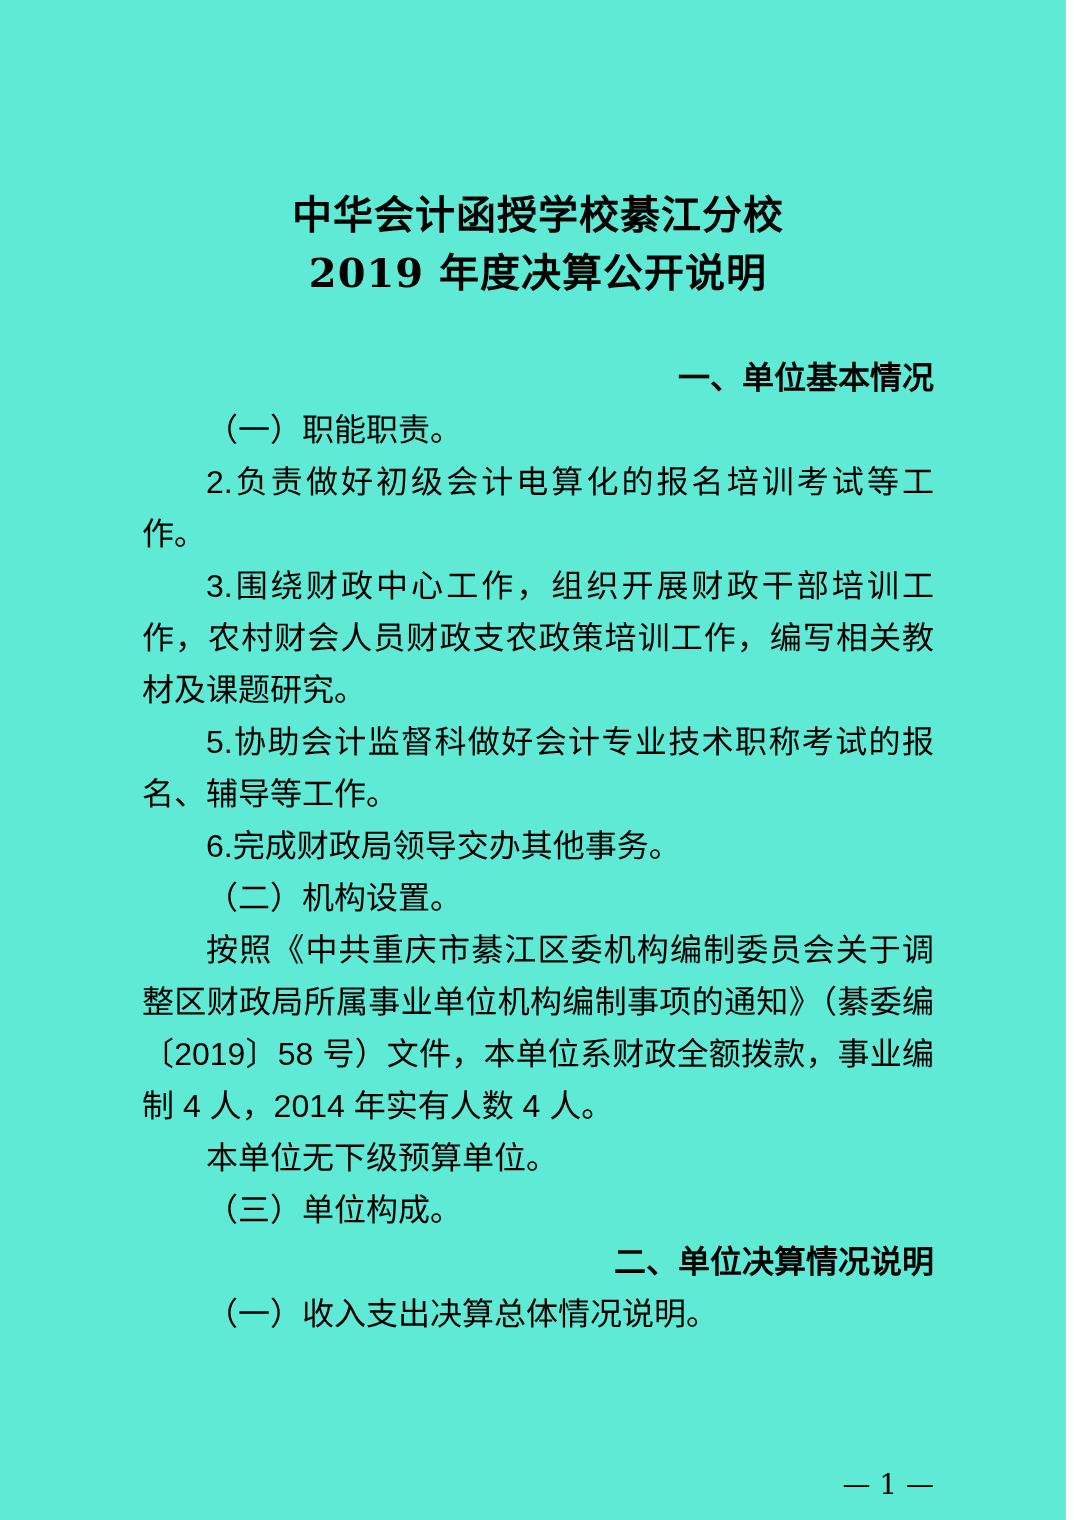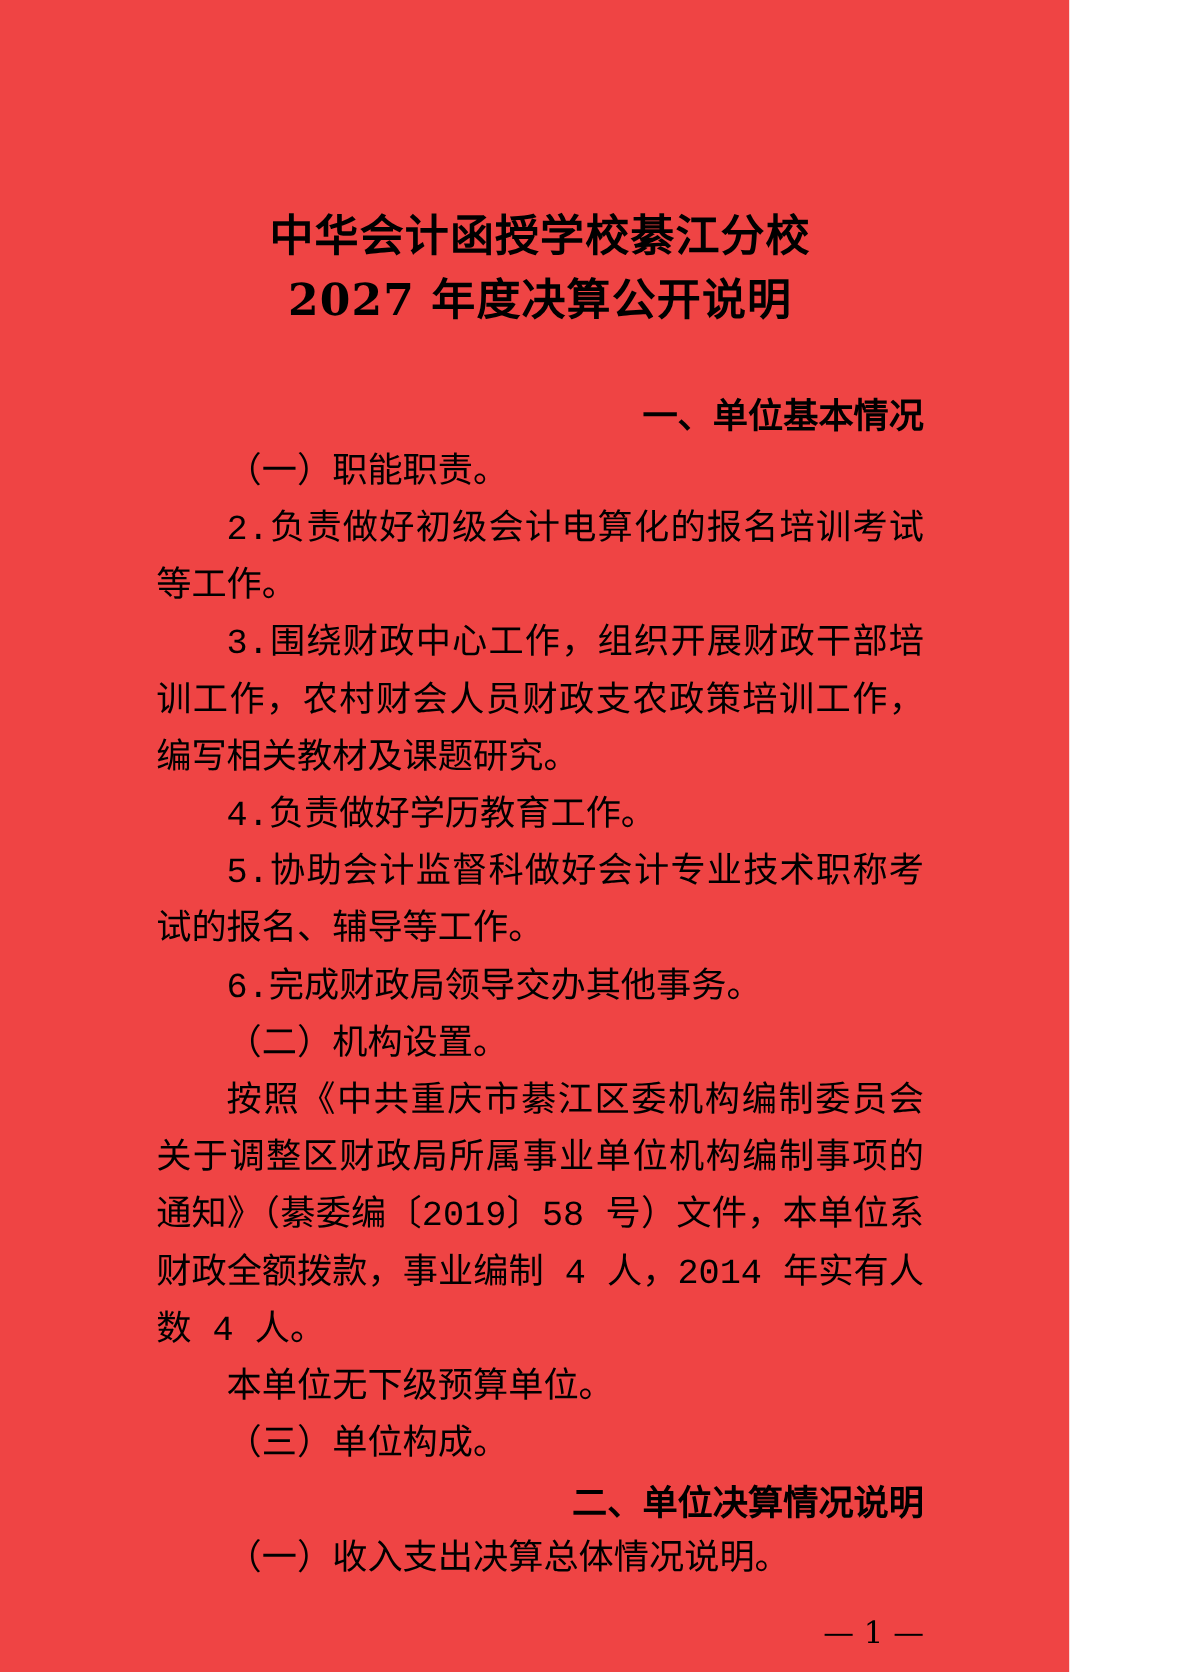--- a/index.html
+++ b/index.html
@@ -2,23 +2,23 @@
 <html lang="zh-CN"><head>
 <meta charset="utf-8">
 <style>
   html, body {
     margin: 0;
     padding: 0;
     background: #ffffff;
   }
   .page {
     position: relative;
-    width: 972px;
+    width: 1066px;
     height: 1520px;
-    background: #ef4444;
+    background: #5eead4;
     color: #000000;
     overflow: hidden;
     font-family: "DejaVu Serif", "Liberation Serif", serif;
   }
   
   .doc-title {
     margin: 186px 132px 0 142px;
     text-align: center;
     font-weight: 700;
     font-size: 40px;
@@ -38,49 +38,48 @@
     text-align: justify;
   }
   
   .doc-body p.heading {
     font-family: "DejaVu Sans", "Liberation Sans", sans-serif;
     font-weight: 700;
     text-align: right;
   }
   
   .doc-body p.kai {
-    font-family: Liberation Mono, monospace;
+    font-family: Liberation Sans, sans-serif;
     font-weight: 400;
   }
   
   .page-footer {
     position: absolute;
     top: 1470px;
     right: 132px;
     font-size: 28px;
     line-height: 30px;
     font-family: "DejaVu Serif", "Liberation Serif", serif;
   }
 </style>
 </head>
 <body>
 
 <div class="page">
 
   <header class="doc-title">
     <div>中华会计函授学校綦江分校</div>
-    <div>2027 年度决算公开说明</div>
+    <div>2019 年度决算公开说明</div>
   </header>
 
   <main class="doc-body">
     <p class="heading">一、单位基本情况</p>
     <p class="kai">（一）职能职责。</p>
     <p class="kai">2.负责做好初级会计电算化的报名培训考试等工作。</p>
     <p class="kai">3.围绕财政中心工作，组织开展财政干部培训工作，农村财会人员财政支农政策培训工作，编写相关教材及课题研究。</p>
-    <p class="kai">4.负责做好学历教育工作。</p>
     <p class="kai">5.协助会计监督科做好会计专业技术职称考试的报名、辅导等工作。</p>
     <p class="kai">6.完成财政局领导交办其他事务。</p>
     <p class="kai">（二）机构设置。</p>
     <p class="kai">按照《中共重庆市綦江区委机构编制委员会关于调整区财政局所属事业单位机构编制事项的通知》（綦委编〔2019〕58 号）文件，本单位系财政全额拨款，事业编制 4 人，2014 年实有人数 4 人。</p>
     <p class="kai">本单位无下级预算单位。</p>
     <p class="kai">（三）单位构成。</p>
     <p class="heading">二、单位决算情况说明</p>
     <p class="kai">（一）收入支出决算总体情况说明。</p>
   </main>
 

